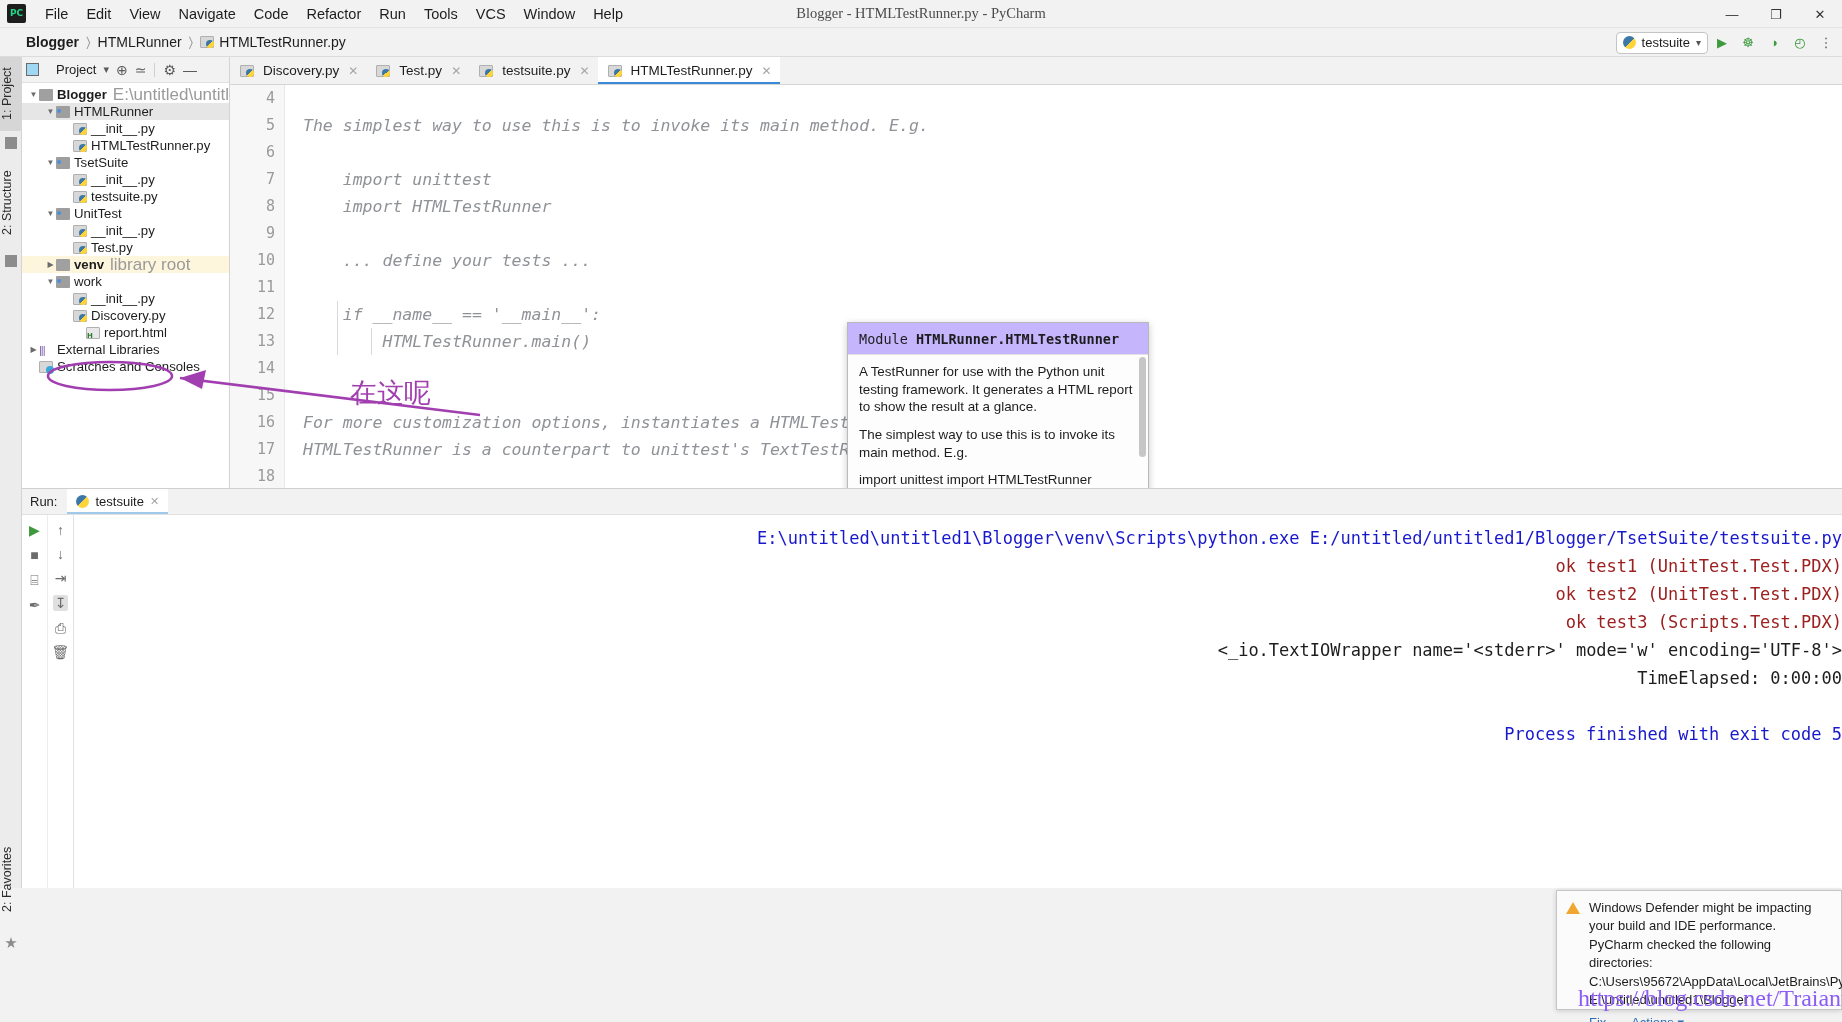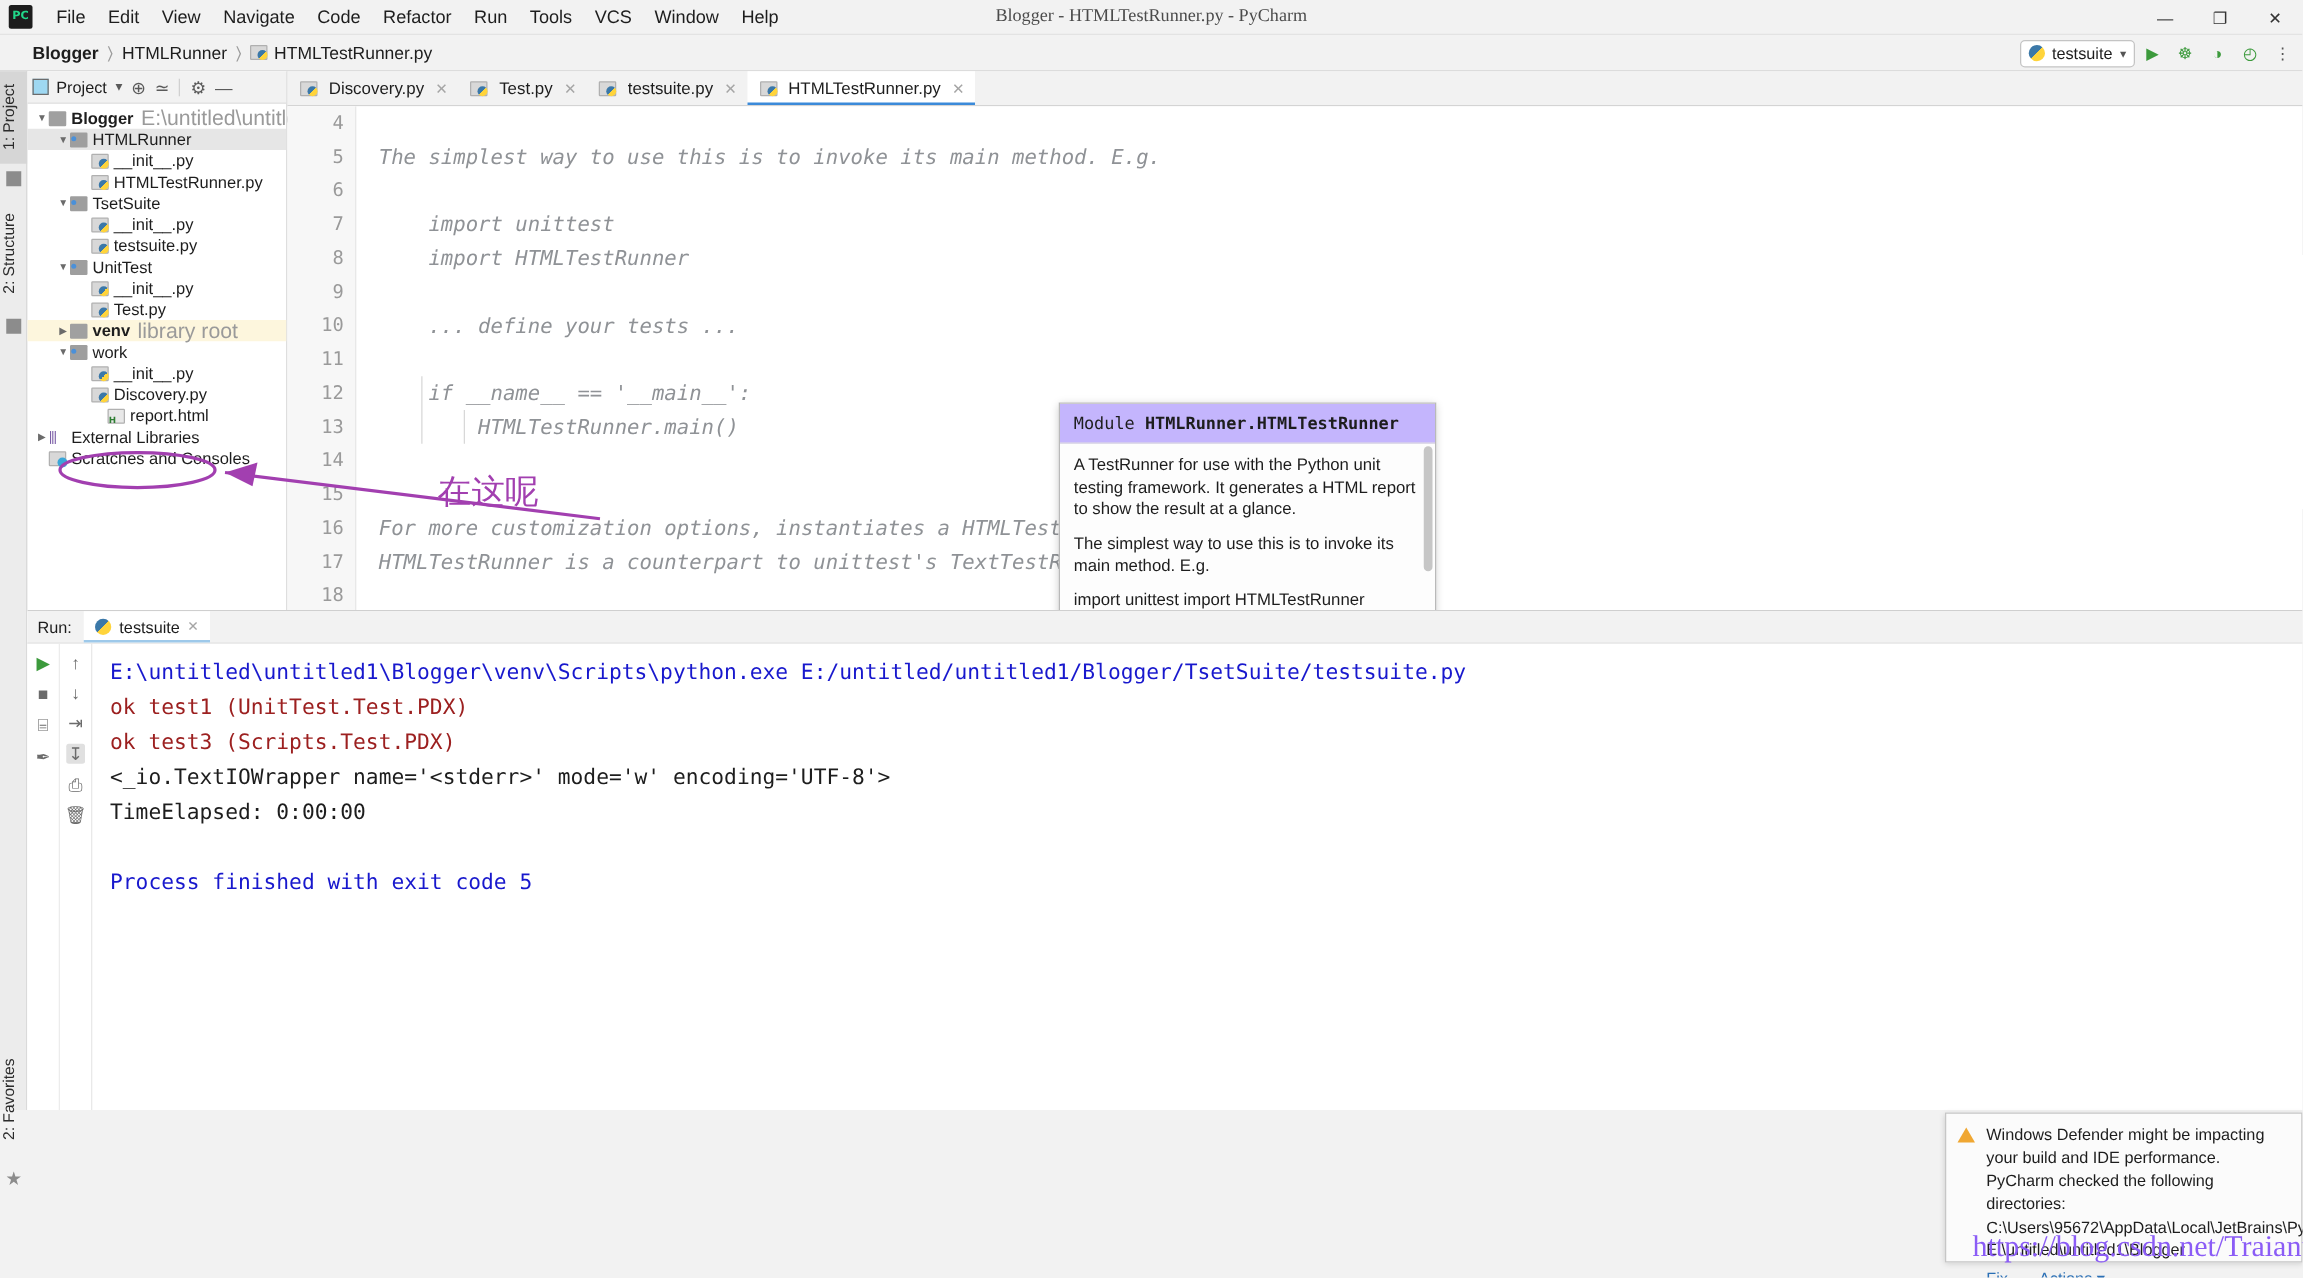--- a/index.html
+++ b/index.html
@@ -92,21 +92,21 @@
 
   
   .projpanel {
     position: absolute; top: 57px; left: 22px; width: 208px; bottom: 0;
     background: #fff; border-right: 1px solid #d4d4d4;
   }
   .proj-toolbar {
     height: 26px; display: flex; align-items: center; gap: 3px;
     padding: 0 4px; background: #f2f2f2; border-bottom: 1px solid #e0e0e0;
   }
-  .proj-title { font-size: 13px; margin-left: 3px; margin-right: 2px; }
+  .proj-title { font-size: 13px; margin-left: 14px; margin-right: 2px; }
   .sq-ico {
     width: 13px; height: 13px; border: 1.5px solid #6b6b6b;
     background: #9ed8f2;
   }
   .mini { font-size: 11px; color: #5a5a5a; padding: 0 2px; }
   .tree { padding-top: 3px; font-size: 13.2px; }
   .trow {
     display: flex; align-items: center; height: 17px;
     padding-left: 6px; white-space: nowrap; position: relative;
   }
@@ -231,21 +231,21 @@
     background: #c6c6c6; border-radius: 4px;
   }
   .doc-dots {
     position: absolute; right: 9px; bottom: 12px;
     font-size: 13px; color: #777; letter-spacing: 0; line-height: .6;
   }
 
   
   .runpanel {
     position: absolute; left: 22px; right: 0; top: 488px; bottom: 0;
-    background: #fff; border-top: 1px solid #cfcfcf;
+    background: #fff; border-top: 1px solid #cfcfcf; text-align: right;
   }
   .run-head {
     height: 26px; display: flex; align-items: center;
     background: #f2f2f2; border-bottom: 1px solid #e0e0e0;
     padding-left: 8px; font-size: 13px;
   }
   .run-tab {
     display: flex; align-items: center; gap: 6px; height: 25px;
     padding: 0 9px; margin-left: 10px; background: #fff;
     position: relative; font-size: 13px;
@@ -569,20 +569,21 @@
       <span class="rsico">↑</span>
       <span class="rsico">↓</span>
       <span class="rsico">⇥</span>
       <span class="rsico boxed">↧</span>
       <span class="rsico">⎙</span>
       <span class="rsico">🗑</span>
     </div>
     <div class="console" id="console">
         <div class="cl" style="color: rgb(24, 24, 205);">E:\untitled\untitled1\Blogger\venv\Scripts\python.exe E:/untitled/untitled1/Blogger/TsetSuite/testsuite.py</div>
         <div class="cl" style="color: rgb(156, 32, 32);">ok test1 (UnitTest.Test.PDX)</div>
+        <div class="cl" style="color: rgb(156, 32, 32);">ok test2 (UnitTest.Test.PDX)</div>
         <div class="cl" style="color: rgb(156, 32, 32);">ok test3 (Scripts.Test.PDX)</div>
         <div class="cl" style="color: rgb(29, 29, 29);">&lt;_io.TextIOWrapper name='&lt;stderr&gt;' mode='w' encoding='UTF-8'&gt;</div>
         <div class="cl" style="color: rgb(29, 29, 29);">TimeElapsed: 0:00:00</div>
         <div class="cl" style="color: rgb(29, 29, 29);">&nbsp;</div>
         <div class="cl" style="color: rgb(24, 24, 205);">Process finished with exit code 5</div>
       </div>
   </div>
 
   <div class="balloon" style="left:1556px;top:890px;width:286px;height:120px">
     <div class="warn-tri"></div>

